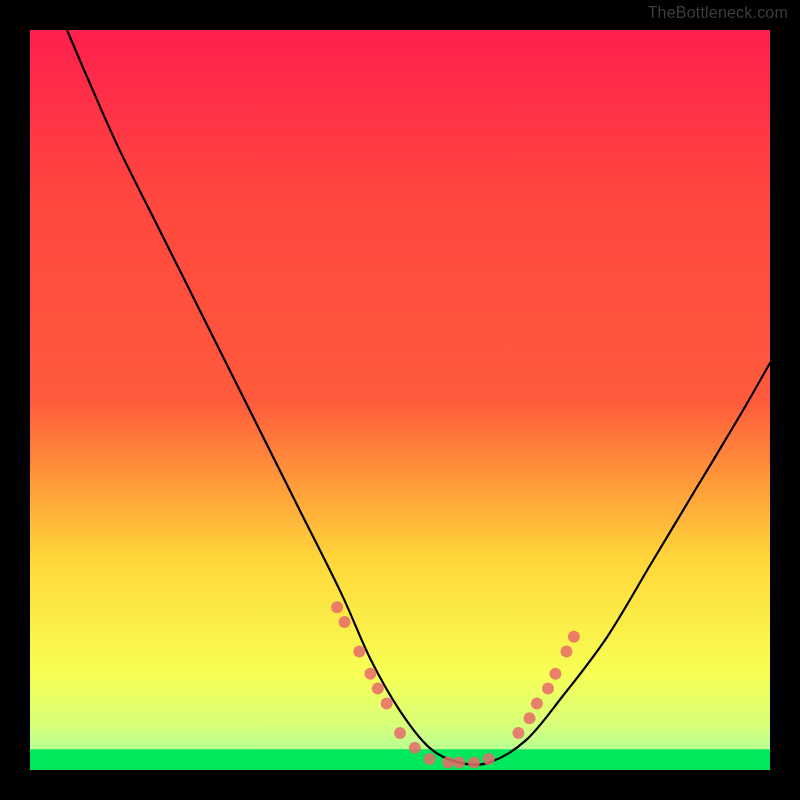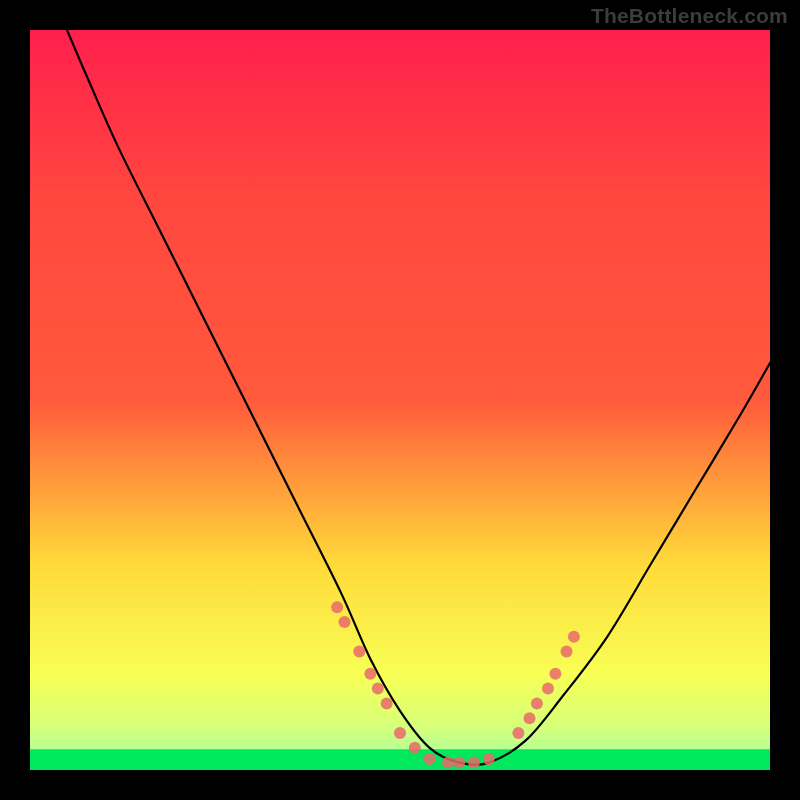--- a/index.html
+++ b/index.html
@@ -14,22 +14,22 @@
   .stage {
     position: relative;
     width: 800px;
     height: 800px;
   }
   .watermark {
     position: absolute;
     top: 4px;
     right: 12px;
     color: #3c3c3c;
-    font-size: 21px;
-    font-weight: 700;
+    font-size: 16px;
+    font-weight: 400;
     letter-spacing: 0.2px;
     user-select: none;
   }
   
   .plot {
     position: absolute;
     left: 30px;
     top: 30px;
     width: 740px;
     height: 740px;

